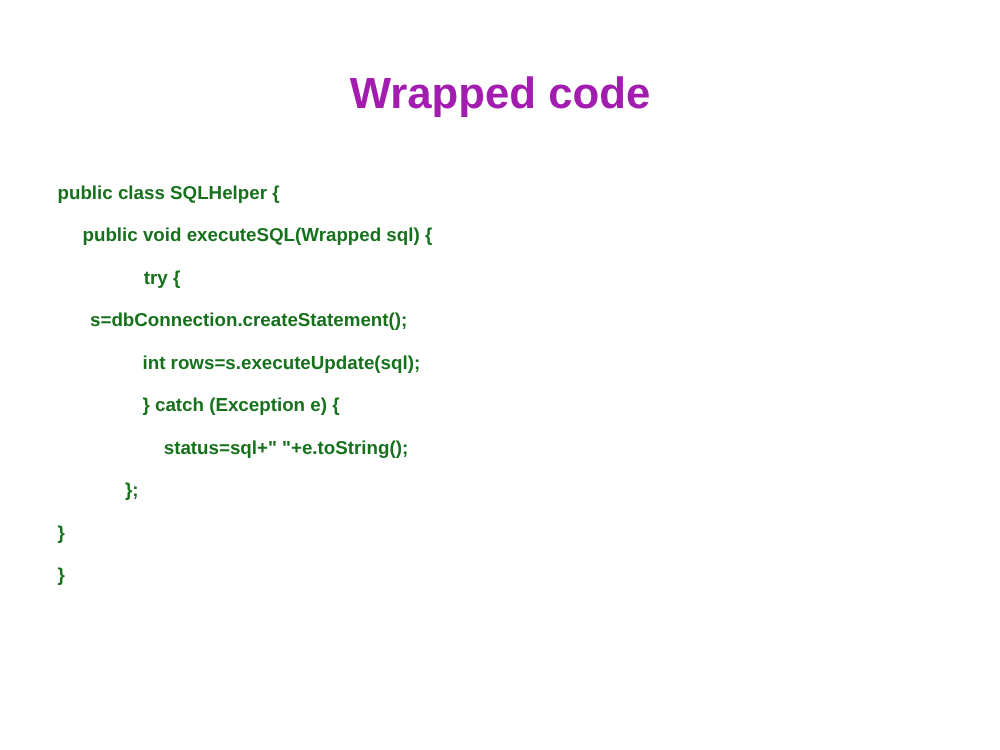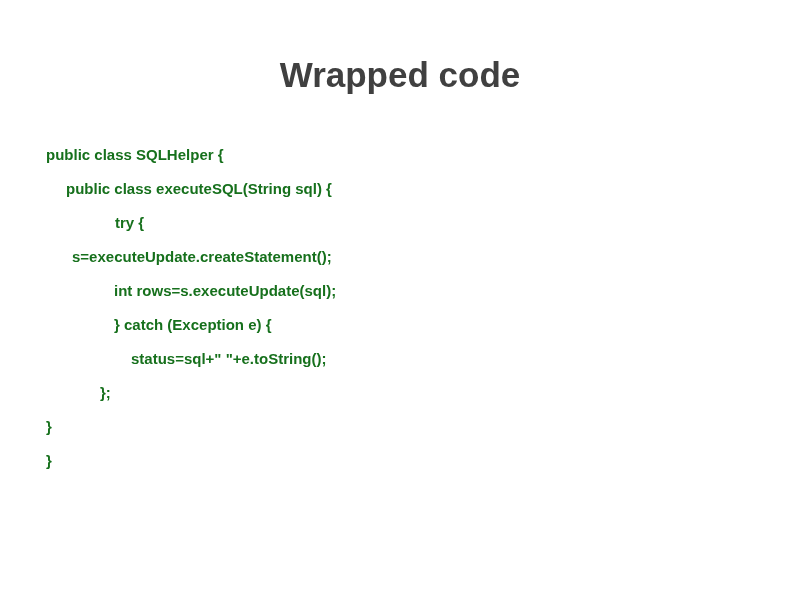--- a/index.html
+++ b/index.html
@@ -22,21 +22,21 @@
     box-sizing: border-box;
   }
   .slide-title {
     position: absolute;
     top: 57px;
     left: 0;
     width: 800px;
     text-align: center;
     font-size: 35px;
     font-weight: bold;
-    color: #404040;
+    color: #a21caf;
     letter-spacing: 0px;
     line-height: 1.0;
     white-space: nowrap;
   }
   .code-block {
     position: absolute;
     top: 138px;
     left: 0;
     width: 800px;
     color: #16701c;
@@ -54,23 +54,23 @@
 </head>
 <body>
 
 <div class="slide">
 
   <div class="slide-title">Wrapped code</div>
 
   <div class="code-block">
 
   <span class="code-line" style="padding-left: 46px;">public class SQLHelper {</span>
-      <span class="code-line" style="padding-left: 66px;">public class executeSQL(String sql) {</span>
+      <span class="code-line" style="padding-left: 66px;">public void executeSQL(Wrapped sql) {</span>
       <span class="code-line" style="padding-left: 115px;">try {</span>
-      <span class="code-line" style="padding-left: 72px;">s=executeUpdate.createStatement();</span>
+      <span class="code-line" style="padding-left: 72px;">s=dbConnection.createStatement();</span>
       <span class="code-line" style="padding-left: 114px;">int rows=s.executeUpdate(sql);</span>
       <span class="code-line" style="padding-left: 114px;">} catch (Exception e) {</span>
       <span class="code-line" style="padding-left: 131px;">status=sql+" "+e.toString();</span>
       <span class="code-line" style="padding-left: 100px;">};</span>
       <span class="code-line" style="padding-left: 46px;">}</span>
       <span class="code-line" style="padding-left: 46px;">}</span>
     </div>
 
 </div>
 

